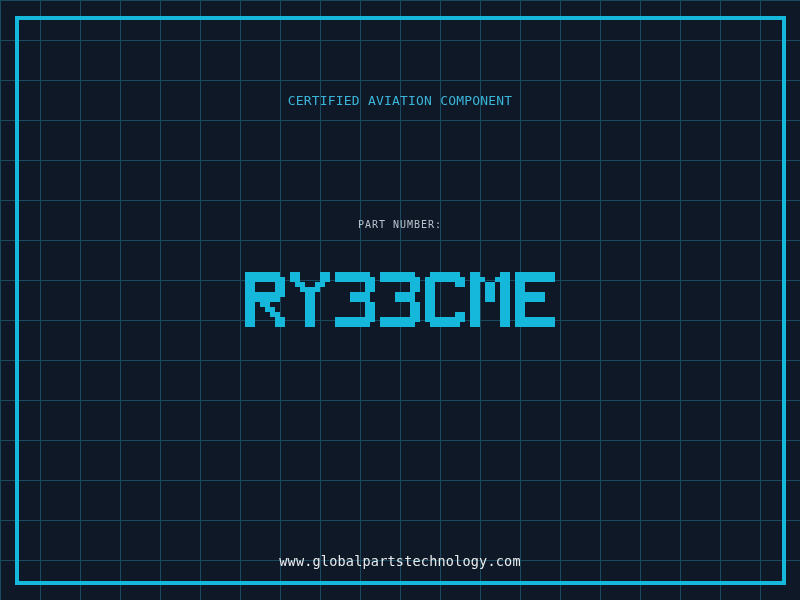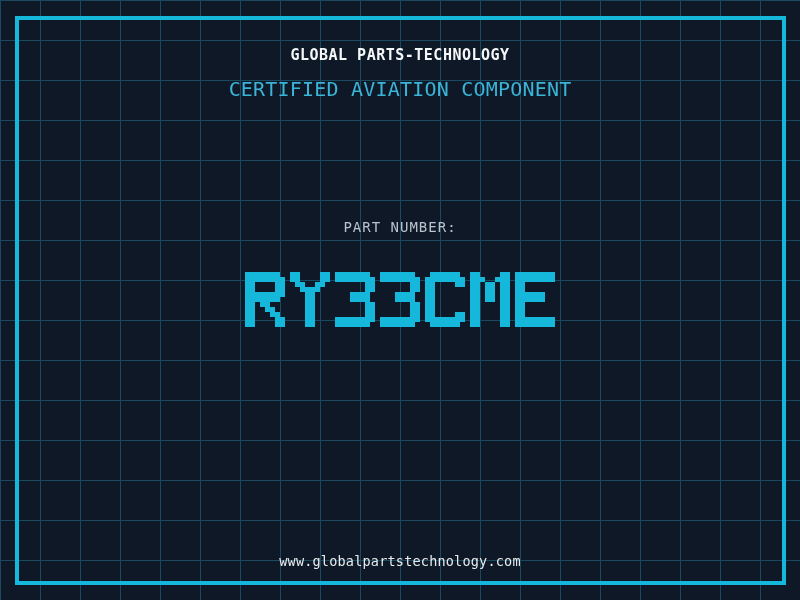--- a/index.html
+++ b/index.html
@@ -40,28 +40,28 @@
     white-space: pre;
   }
   .title {
     top: 48px;
     font-size: 15px;
     font-weight: bold;
     letter-spacing: 0.5px;
     color: var(--title, #f4f7f8);
   }
   .subtitle {
-    top: 79px;
-    font-size: 20px;
+    top: 94px;
+    font-size: 13px;
     letter-spacing: 0.2px;
     color: var(--subtitle, #3ab5d8);
   }
   .part-label {
     top: 220px;
-    font-size: 14px;
+    font-size: 10px;
     letter-spacing: 1px;
     color: var(--label, #b8c3cc);
   }
   .part-number {
     position: absolute;
     top: 272px;
     left: 0;
     right: 0;
     height: 55px;
     display: flex;
@@ -90,21 +90,20 @@
     margin-top: 27px;
   }
 </style>
 </head>
 <body style="background: rgb(15, 24, 39);">
 
 <div class="page" style="--bg: #0f1827; --grid: #1a4a60; --accent: #15b8da; --subtitle: #3ab5d8; --title: #f4f7f8; --label: #b8c3cc; --url: #e8ecee;">
   <div class="grid-overlay"></div>
   <div class="frame"></div>
 
-  <div class="txt title">GLOBAL PARTS-TECHNOLOGY</div>
   <div class="txt subtitle">CERTIFIED AVIATION COMPONENT</div>
 
   <div class="txt part-label">PART NUMBER:</div>
   <div class="part-number" aria-label="RY33CME">
       <div class="glyph">
         <div class="px" style="box-shadow: rgb(21, 184, 218) 5px 5px 0px 0px, rgb(21, 184, 218) 10px 5px 0px 0px, rgb(21, 184, 218) 15px 5px 0px 0px, rgb(21, 184, 218) 20px 5px 0px 0px, rgb(21, 184, 218) 25px 5px 0px 0px, rgb(21, 184, 218) 30px 5px 0px 0px, rgb(21, 184, 218) 35px 5px 0px 0px, rgb(21, 184, 218) 5px 10px 0px 0px, rgb(21, 184, 218) 10px 10px 0px 0px, rgb(21, 184, 218) 15px 10px 0px 0px, rgb(21, 184, 218) 20px 10px 0px 0px, rgb(21, 184, 218) 25px 10px 0px 0px, rgb(21, 184, 218) 30px 10px 0px 0px, rgb(21, 184, 218) 35px 10px 0px 0px, rgb(21, 184, 218) 40px 10px 0px 0px, rgb(21, 184, 218) 5px 15px 0px 0px, rgb(21, 184, 218) 10px 15px 0px 0px, rgb(21, 184, 218) 35px 15px 0px 0px, rgb(21, 184, 218) 40px 15px 0px 0px, rgb(21, 184, 218) 5px 20px 0px 0px, rgb(21, 184, 218) 10px 20px 0px 0px, rgb(21, 184, 218) 35px 20px 0px 0px, rgb(21, 184, 218) 40px 20px 0px 0px, rgb(21, 184, 218) 5px 25px 0px 0px, rgb(21, 184, 218) 10px 25px 0px 0px, rgb(21, 184, 218) 15px 25px 0px 0px, rgb(21, 184, 218) 20px 25px 0px 0px, rgb(21, 184, 218) 25px 25px 0px 0px, rgb(21, 184, 218) 30px 25px 0px 0px, rgb(21, 184, 218) 35px 25px 0px 0px, rgb(21, 184, 218) 40px 25px 0px 0px, rgb(21, 184, 218) 5px 30px 0px 0px, rgb(21, 184, 218) 10px 30px 0px 0px, rgb(21, 184, 218) 15px 30px 0px 0px, rgb(21, 184, 218) 20px 30px 0px 0px, rgb(21, 184, 218) 25px 30px 0px 0px, rgb(21, 184, 218) 30px 30px 0px 0px, rgb(21, 184, 218) 35px 30px 0px 0px, rgb(21, 184, 218) 5px 35px 0px 0px, rgb(21, 184, 218) 10px 35px 0px 0px, rgb(21, 184, 218) 20px 35px 0px 0px, rgb(21, 184, 218) 25px 35px 0px 0px, rgb(21, 184, 218) 5px 40px 0px 0px, rgb(21, 184, 218) 10px 40px 0px 0px, rgb(21, 184, 218) 25px 40px 0px 0px, rgb(21, 184, 218) 30px 40px 0px 0px, rgb(21, 184, 218) 5px 45px 0px 0px, rgb(21, 184, 218) 10px 45px 0px 0px, rgb(21, 184, 218) 30px 45px 0px 0px, rgb(21, 184, 218) 35px 45px 0px 0px, rgb(21, 184, 218) 5px 50px 0px 0px, rgb(21, 184, 218) 10px 50px 0px 0px, rgb(21, 184, 218) 35px 50px 0px 0px, rgb(21, 184, 218) 40px 50px 0px 0px, rgb(21, 184, 218) 5px 55px 0px 0px, rgb(21, 184, 218) 10px 55px 0px 0px, rgb(21, 184, 218) 35px 55px 0px 0px, rgb(21, 184, 218) 40px 55px 0px 0px;"></div>
       </div>
       <div class="glyph">
         <div class="px" style="box-shadow: rgb(21, 184, 218) 5px 5px 0px 0px, rgb(21, 184, 218) 10px 5px 0px 0px, rgb(21, 184, 218) 35px 5px 0px 0px, rgb(21, 184, 218) 40px 5px 0px 0px, rgb(21, 184, 218) 5px 10px 0px 0px, rgb(21, 184, 218) 10px 10px 0px 0px, rgb(21, 184, 218) 35px 10px 0px 0px, rgb(21, 184, 218) 40px 10px 0px 0px, rgb(21, 184, 218) 10px 15px 0px 0px, rgb(21, 184, 218) 15px 15px 0px 0px, rgb(21, 184, 218) 30px 15px 0px 0px, rgb(21, 184, 218) 35px 15px 0px 0px, rgb(21, 184, 218) 15px 20px 0px 0px, rgb(21, 184, 218) 20px 20px 0px 0px, rgb(21, 184, 218) 25px 20px 0px 0px, rgb(21, 184, 218) 30px 20px 0px 0px, rgb(21, 184, 218) 20px 25px 0px 0px, rgb(21, 184, 218) 25px 25px 0px 0px, rgb(21, 184, 218) 20px 30px 0px 0px, rgb(21, 184, 218) 25px 30px 0px 0px, rgb(21, 184, 218) 20px 35px 0px 0px, rgb(21, 184, 218) 25px 35px 0px 0px, rgb(21, 184, 218) 20px 40px 0px 0px, rgb(21, 184, 218) 25px 40px 0px 0px, rgb(21, 184, 218) 20px 45px 0px 0px, rgb(21, 184, 218) 25px 45px 0px 0px, rgb(21, 184, 218) 20px 50px 0px 0px, rgb(21, 184, 218) 25px 50px 0px 0px, rgb(21, 184, 218) 20px 55px 0px 0px, rgb(21, 184, 218) 25px 55px 0px 0px;"></div>
       </div>

